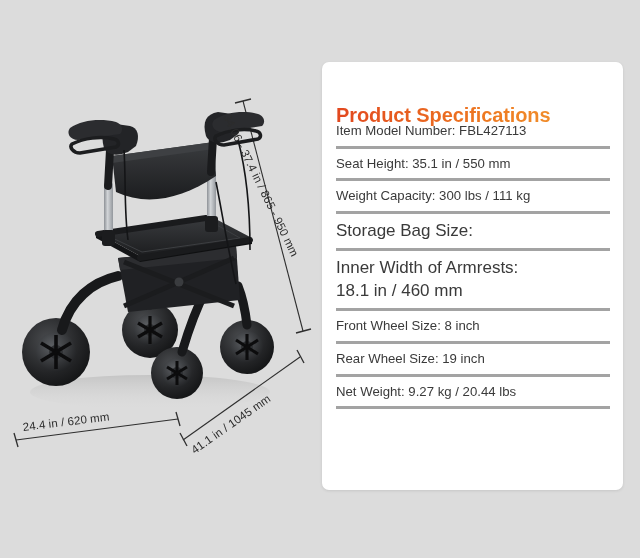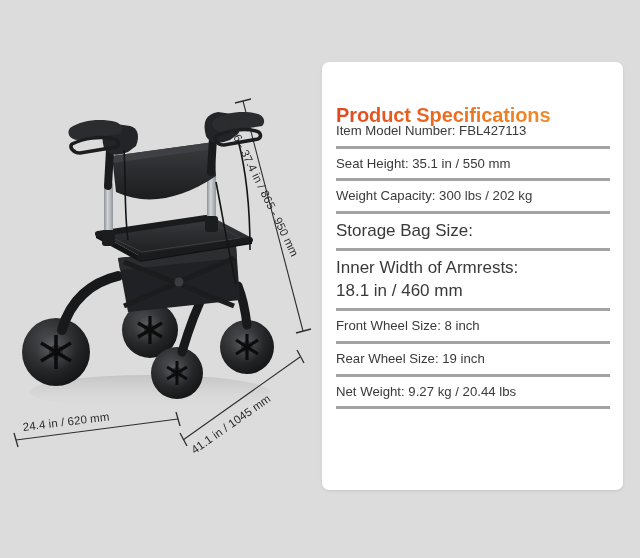--- a/index.html
+++ b/index.html
@@ -283,21 +283,21 @@
   <div id="spec-title">Product Specifications</div>
 
   <div id="spec-list">
       <div class="spec-row">
         <span class="spec-line">Item Model Number: FBL427113</span>
       </div>
       <div class="spec-row">
         <span class="spec-line">Seat Height: 35.1 in / 550 mm</span>
       </div>
       <div class="spec-row">
-        <span class="spec-line">Weight Capacity: 300 lbs / 202 kg</span>
+        <span class="spec-line">Weight Capacity: 300 lbs / 111 kg</span>
       </div>
       <div class="spec-row">
         <span class="spec-line wrap-2">Storage Bag Size:</span>
       </div>
       <div class="spec-row">
         <span class="spec-line wrap-2">Inner Width of Armrests:</span>
         <span class="spec-line wrap-2">18.1 in / 460 mm</span>
       </div>
       <div class="spec-row">
         <span class="spec-line">Front Wheel Size: 8 inch</span>

